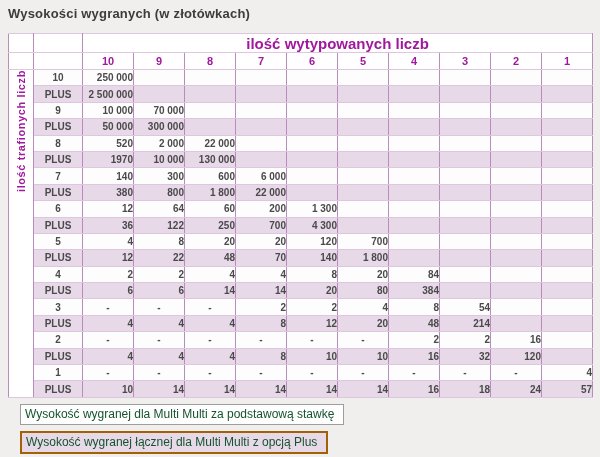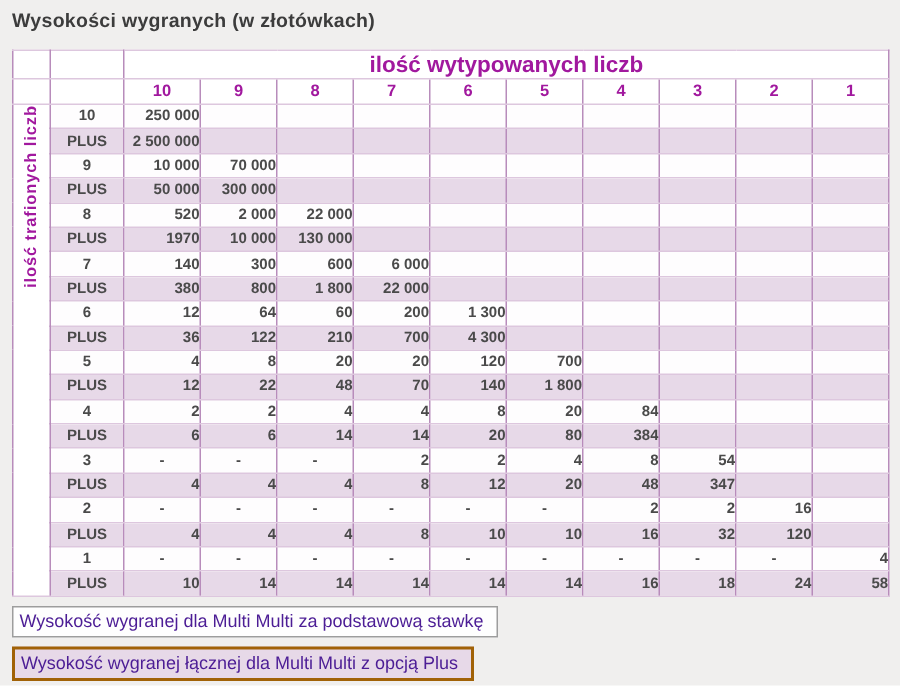--- a/index.html
+++ b/index.html
@@ -66,23 +66,24 @@
   }
   td.val.dash{
     text-align:center;
     padding-right:0;
   }
   .legend{
     position:absolute;left:8px;top:404px;
   }
   .legend-box{
     width:fit-content;
-    font-size:12px;color:#4c1d95;
+    font-size:12px;color:#14532d;
     padding:2px 9px 3px 4px;
     margin-bottom:6px;
+    margin-left:12px;
   }
   .legend-box.base{
     background:#fefefe;
     border:1px solid #9d9d9d;
   }
   .legend-box.plus{
     background:#e7d9e8;
     border:2px solid #a16207;
   }
 </style>
@@ -243,21 +244,21 @@
         <td class="val"></td>
         <td class="val"></td>
         <td class="val"></td>
         <td class="val"></td>
         <td class="val"></td>
       </tr>
       <tr class="plus">
         <td class="rowlabel">PLUS</td>
         <td class="val">36</td>
         <td class="val">122</td>
-        <td class="val">210</td>
+        <td class="val">250</td>
         <td class="val">700</td>
         <td class="val">4 300</td>
         <td class="val"></td>
         <td class="val"></td>
         <td class="val"></td>
         <td class="val"></td>
         <td class="val"></td>
       </tr>
       <tr class="base">
         <td class="rowlabel">5</td>
@@ -326,21 +327,21 @@
       </tr>
       <tr class="plus">
         <td class="rowlabel">PLUS</td>
         <td class="val">4</td>
         <td class="val">4</td>
         <td class="val">4</td>
         <td class="val">8</td>
         <td class="val">12</td>
         <td class="val">20</td>
         <td class="val">48</td>
-        <td class="val">347</td>
+        <td class="val">214</td>
         <td class="val"></td>
         <td class="val"></td>
       </tr>
       <tr class="base">
         <td class="rowlabel">2</td>
         <td class="val dash">-</td>
         <td class="val dash">-</td>
         <td class="val dash">-</td>
         <td class="val dash">-</td>
         <td class="val dash">-</td>
@@ -380,21 +381,21 @@
         <td class="rowlabel">PLUS</td>
         <td class="val">10</td>
         <td class="val">14</td>
         <td class="val">14</td>
         <td class="val">14</td>
         <td class="val">14</td>
         <td class="val">14</td>
         <td class="val">16</td>
         <td class="val">18</td>
         <td class="val">24</td>
-        <td class="val">58</td>
+        <td class="val">57</td>
       </tr>
     </tbody>
 </table>
 
 <div class="legend">
   <div class="legend-box base">Wysokość wygranej dla Multi Multi za podstawową stawkę</div>
   <div class="legend-box plus">Wysokość wygranej łącznej dla Multi Multi z opcją Plus</div>
 </div>
 
 </body></html>

